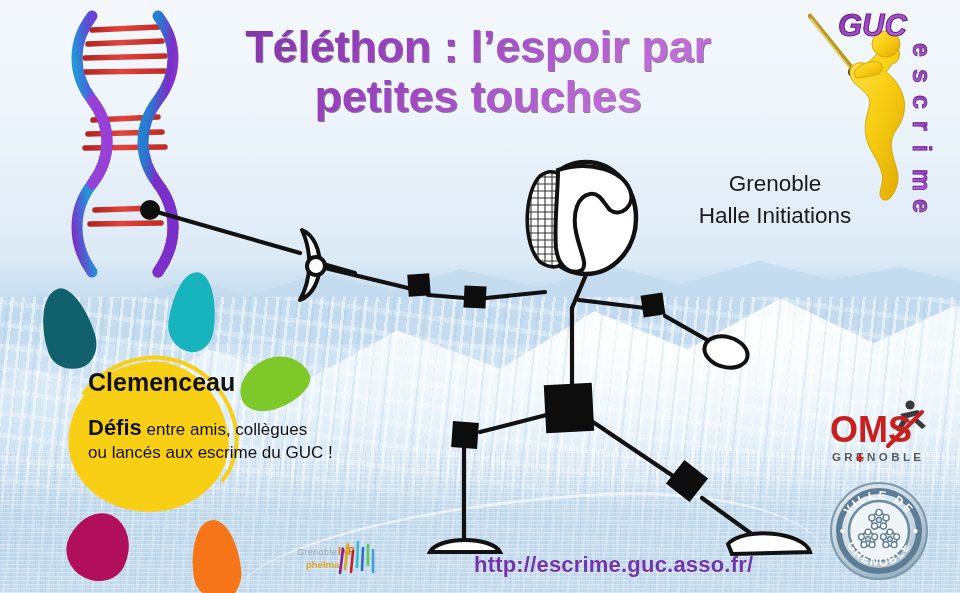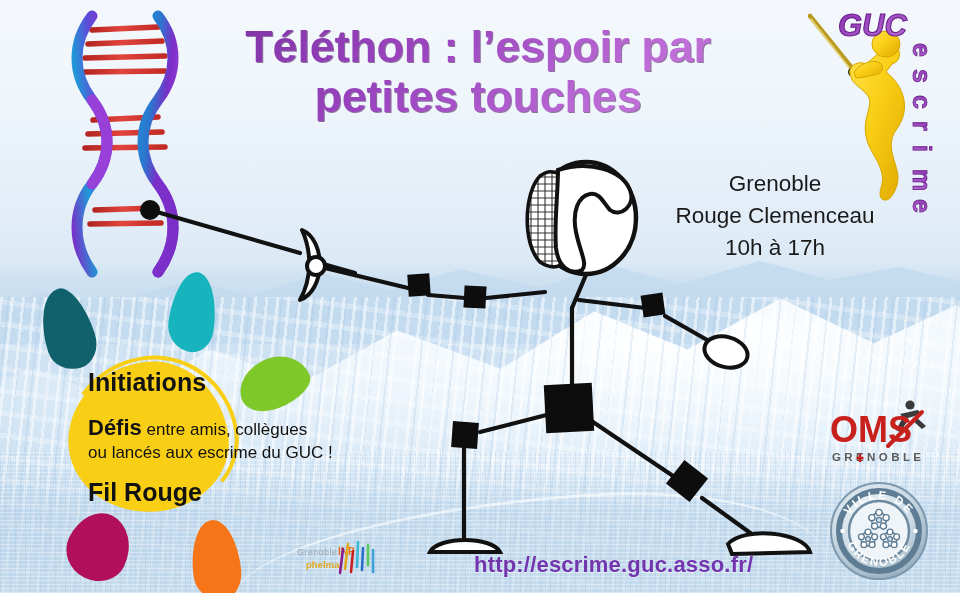--- a/index.html
+++ b/index.html
@@ -364,39 +364,37 @@
 
       <path d="M310,412 C318,396 372,396 380,412 Z" fill="#fff" stroke="#111" stroke-width="4"></path>
       <path d="M608,404 C624,386 684,392 690,412 L612,414 Z" fill="#fff" stroke="#111" stroke-width="4"></path>
 
       <circle cx="30" cy="70" r="10" fill="#0d0d0d"></circle>
     </svg>
   </div>
 
   <div class="event-info">
     <div>Grenoble</div>
-    <div>Rouge Clemenceau</div>
-    <div>10h à 17h</div>
+    <div>Halle Initiations</div>
   </div>
 
   <div class="blob petal-teal"></div>
   <div class="blob petal-cyan"></div>
   <div class="blob yellow-ring"></div>
   <div class="blob yellow-center"></div>
   <div class="blob petal-lime"></div>
   <div class="blob petal-magenta"></div>
   <div class="blob petal-orange"></div>
 
   <div class="offers">
-    <p class="offer-head">Initiations</p>
+    <p class="offer-head">Clemenceau</p>
     <p class="offer-mid">
       <span class="strong">Défis</span><span> entre amis, collègues</span><br>
       <span>ou lancés aux escrime du GUC !</span>
     </p>
-    <p class="offer-foot">Fil Rouge</p>
   </div>
 
   <div class="guc-logo">
     <svg viewBox="0 0 152 216" width="152" height="216">
       <defs>
         <linearGradient id="gucBody" x1="0" y1="0" x2="1" y2="1">
           <stop offset="0%" stop-color="#ffe14d"></stop>
           <stop offset="45%" stop-color="#f9cf15"></stop>
           <stop offset="100%" stop-color="#e0a800"></stop>
         </linearGradient>

